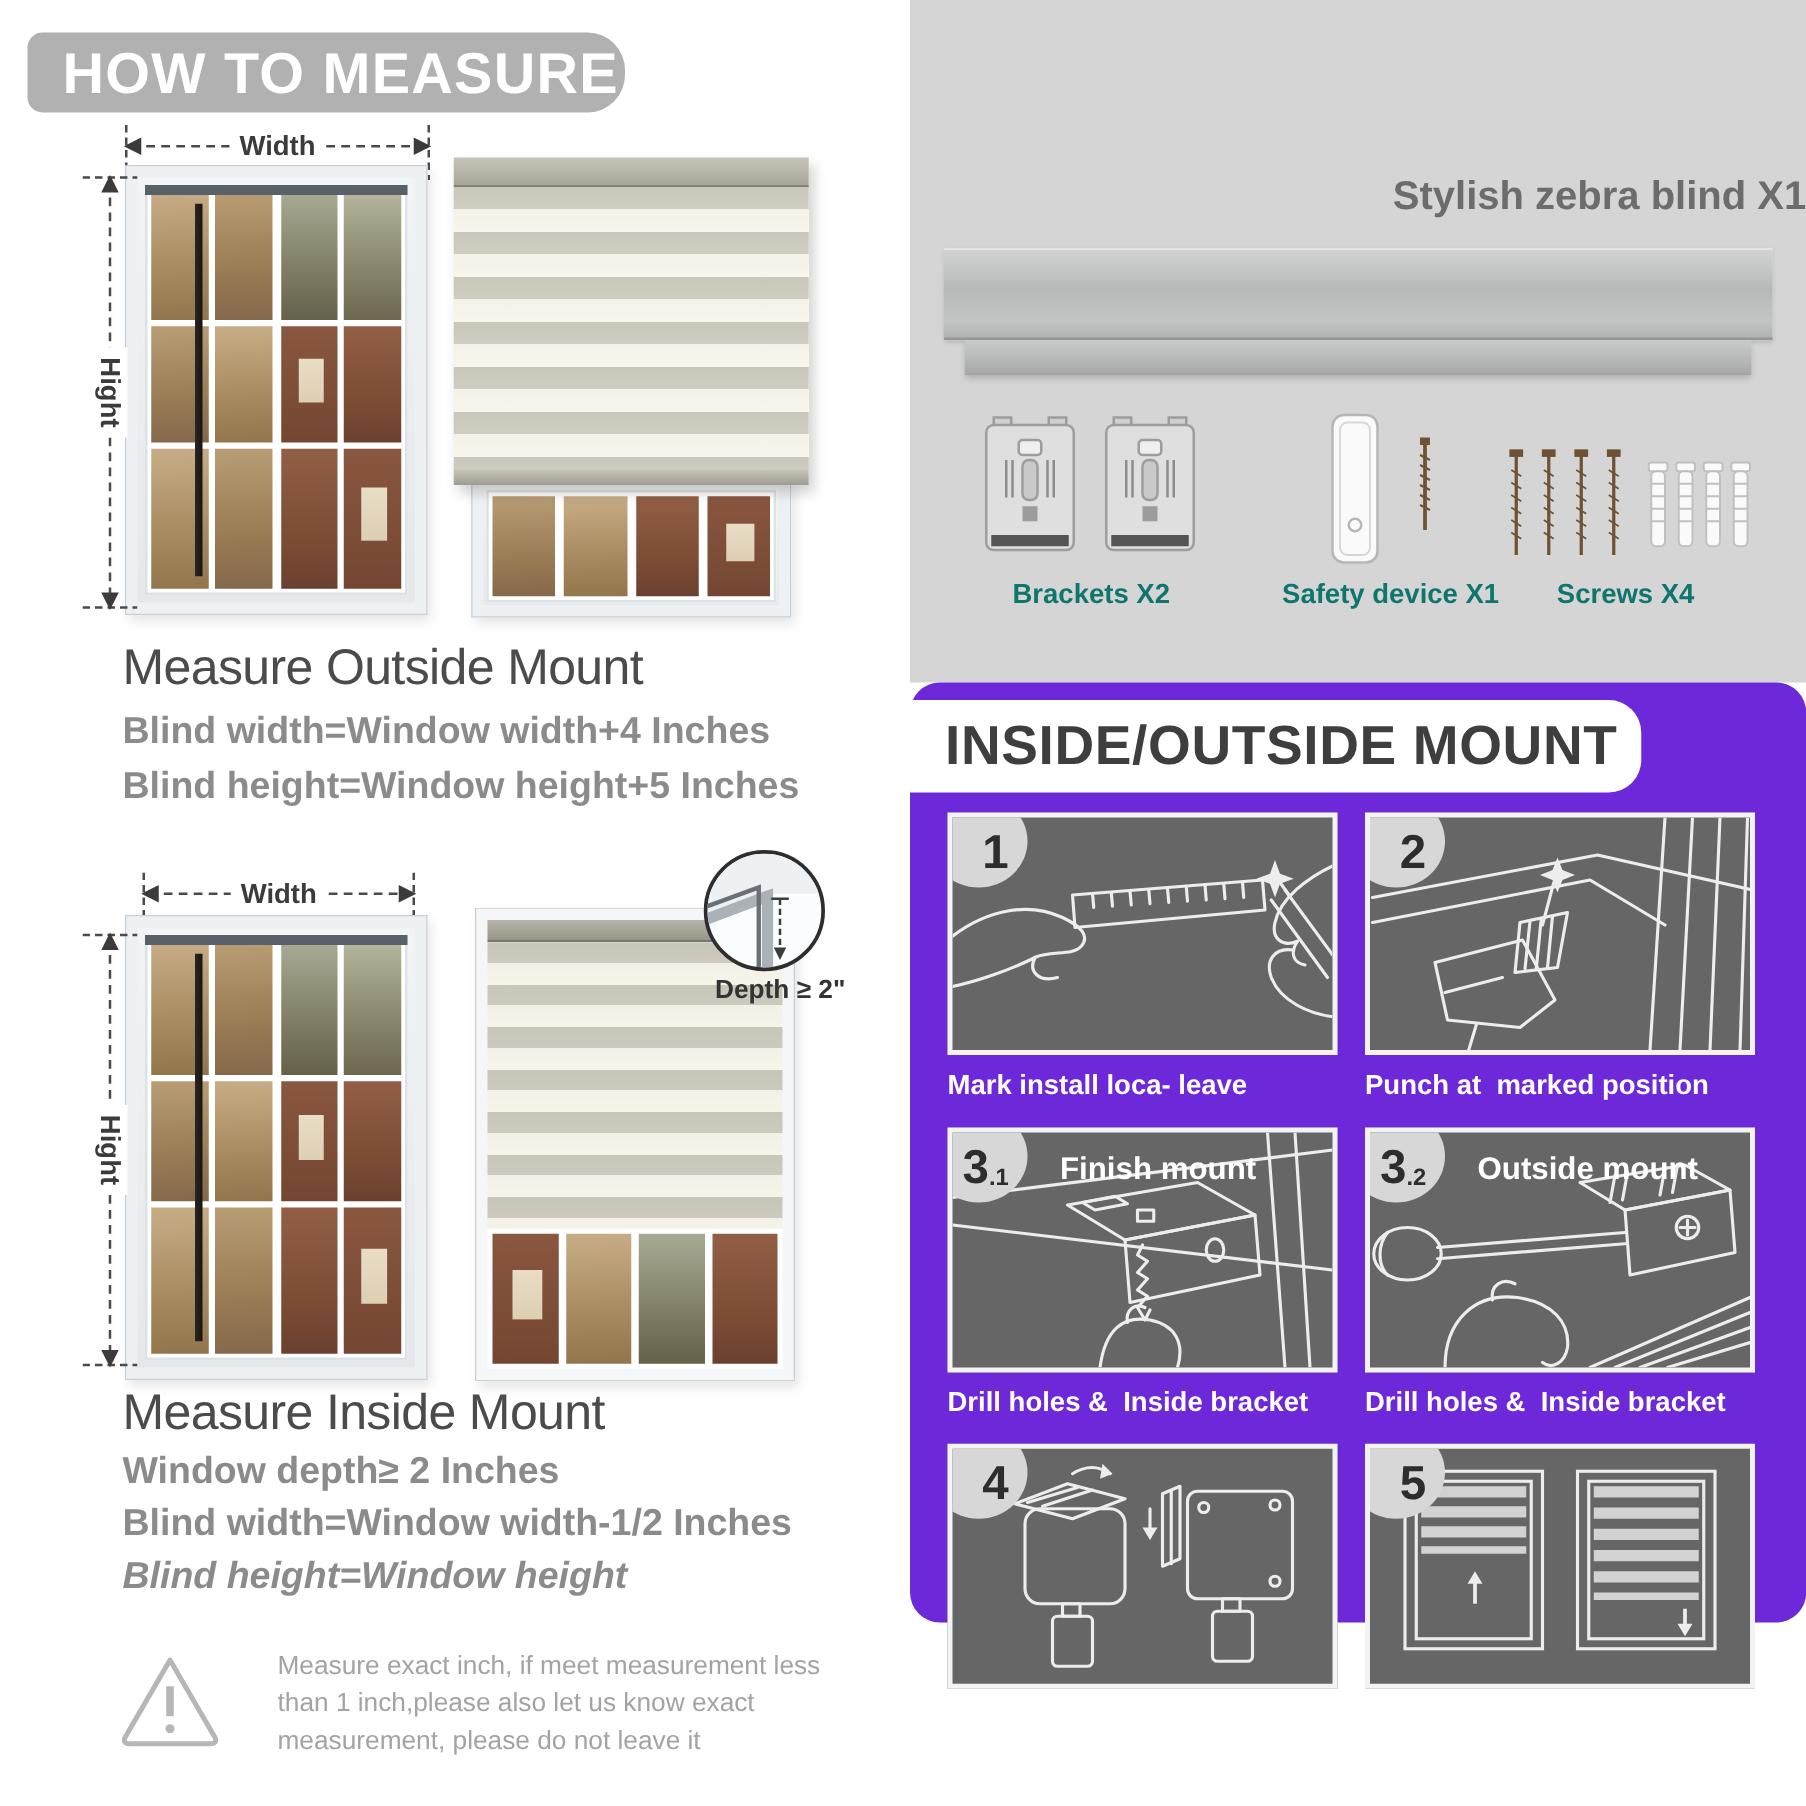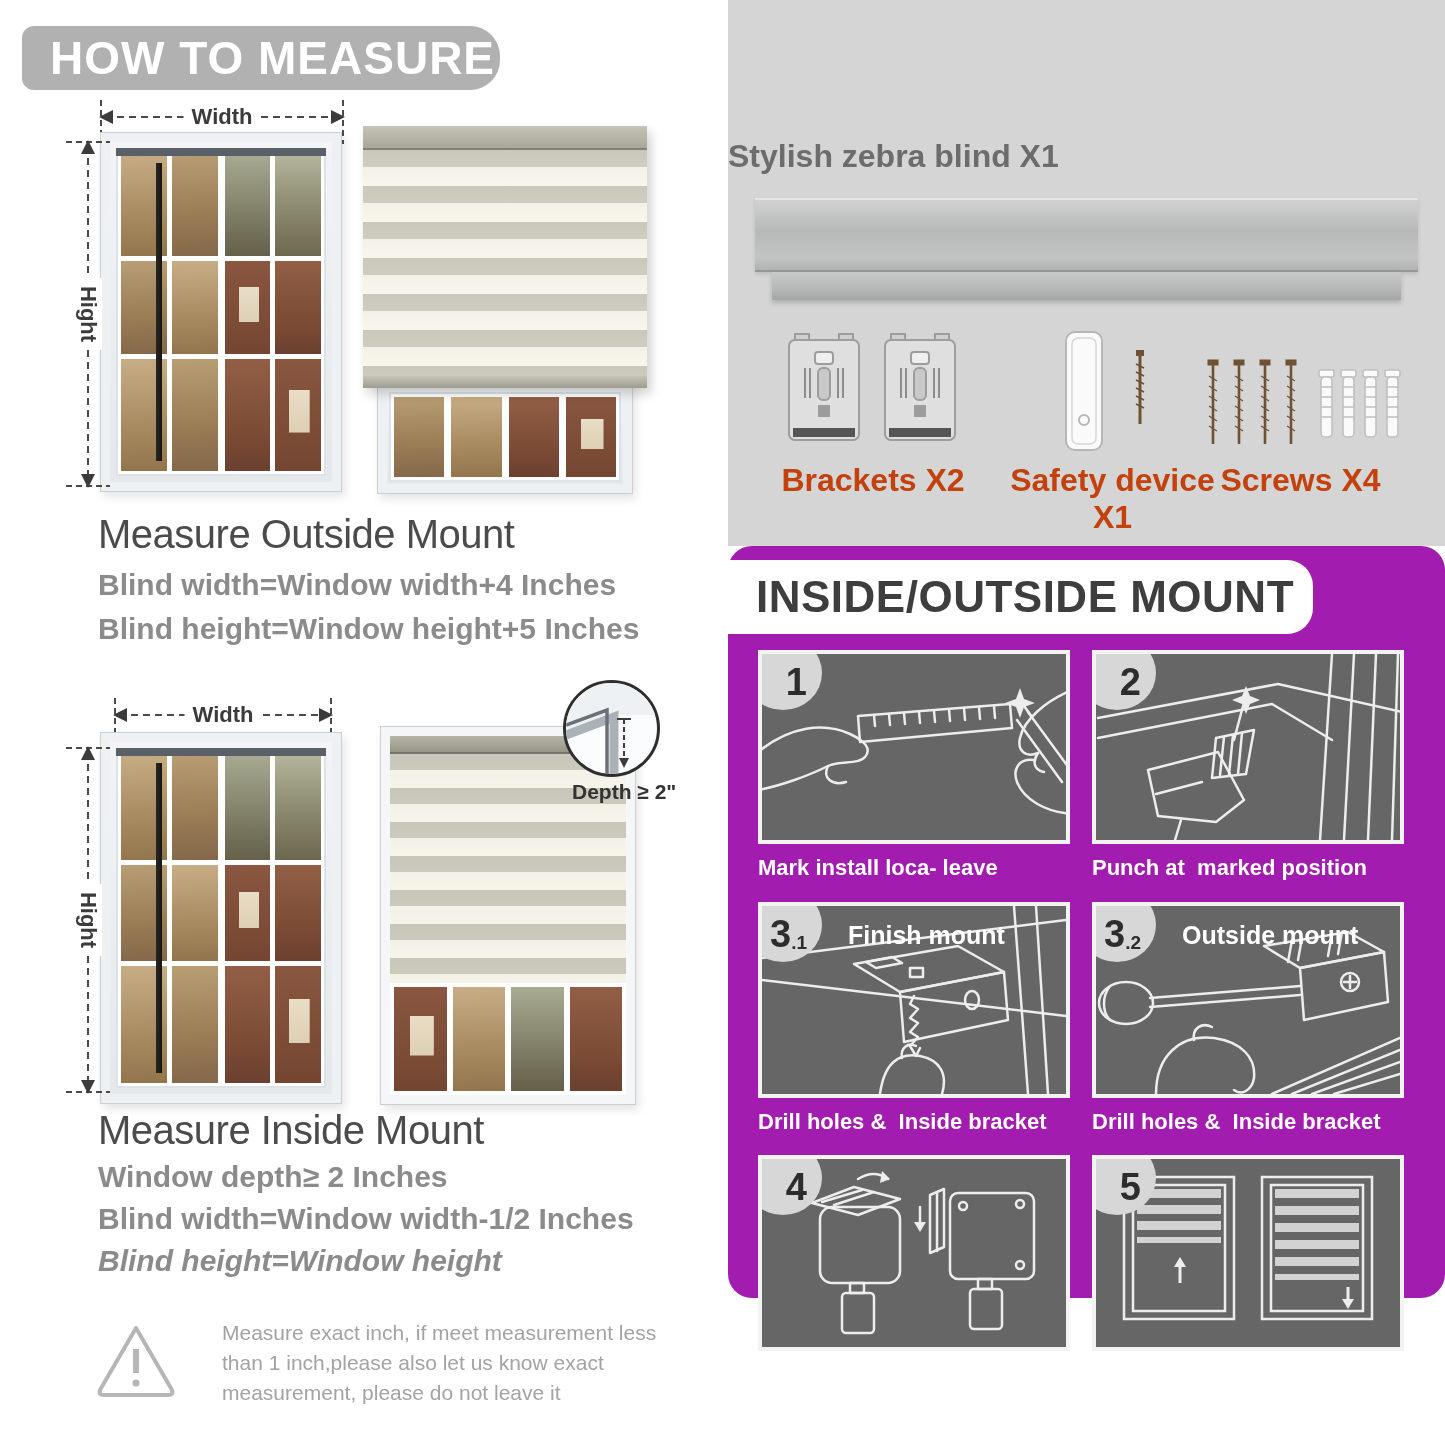--- a/index.html
+++ b/index.html
@@ -53,30 +53,30 @@
   .magnifier{position:absolute;width:97px;height:97px;border:3px solid #2e2e2e;border-radius:50%;
     background:#fbfcfd;overflow:hidden;box-sizing:border-box;}
   .depth-label{position:absolute;font-weight:bold;font-size:21px;color:#333333;}
   .warn-text{position:absolute;font-size:21px;line-height:30px;color:#a3a3a3;}
 
   
   .panel-included{left:728px;top:0;width:717px;height:546px;background:#d5d5d5;}
   .banner-included{left:0;top:10px;width:470px;height:80px;background:#ffffff;
     border-radius:0 28px 28px 0;color:#c9c9c9;font-weight:bold;font-size:44px;line-height:80px;
     padding-left:30px;letter-spacing:1px;box-sizing:border-box;}
-  .product-title{left:0;top:138px;width:717px;text-align:left;font-weight:bold;font-size:32px;color:#6c6c6c;}
+  .product-title{left:0;top:138px;width:717px;text-align:right;font-weight:bold;font-size:32px;color:#6c6c6c;}
   .headrail{left:27px;top:198px;width:663px;height:74px;
     background:linear-gradient(180deg,#d3d5d4,#b7b9b8 45%,#c3c5c4 80%,#aeb0af);
     box-shadow:inset 0 2px 0 #e4e6e5, inset 0 -2px 0 #969897, 0 2px 4px rgba(0,0,0,.12);}
   .headrail-lip{left:44px;top:272px;width:629px;height:28px;
     background:linear-gradient(180deg,#c9cbca,#b2b4b3 70%,#a4a6a5);
     box-shadow:0 3px 5px rgba(0,0,0,.18);}
-  .item-label{position:absolute;text-align:center;font-weight:bold;font-size:32px;color:#c2410c;}
-
-  .panel-mount{left:728px;top:546px;width:717px;height:752px;background:#a21caf;border-radius:24px;}
+  .item-label{position:absolute;text-align:center;font-weight:bold;font-size:22px;color:#0f766e;}
+
+  .panel-mount{left:728px;top:546px;width:717px;height:752px;background:#6d28d9;border-radius:24px;}
   .banner-mount{left:0;top:14px;width:585px;height:74px;background:#ffffff;
     border-radius:0 26px 26px 0;color:#3e3e3e;font-weight:bold;font-size:44px;line-height:74px;
     padding-left:28px;letter-spacing:.5px;box-sizing:border-box;}
   .step{position:absolute;width:312px;}
   .sbox{width:304px;height:186px;border:4px solid #f3f3f3;background:#666666;position:relative;overflow:hidden;}
   .sbox.tall{height:188px;}
   .badge{position:absolute;top:-18px;left:-18px;width:78px;height:74px;border-radius:50%;
     background:#d7d7d7;color:#2d2d2d;display:flex;align-items:flex-end;justify-content:flex-end;
     padding:0 15px 9px 0;box-sizing:border-box;z-index:3;}
   .bnum{font-weight:bold;font-size:38px;line-height:1;}

